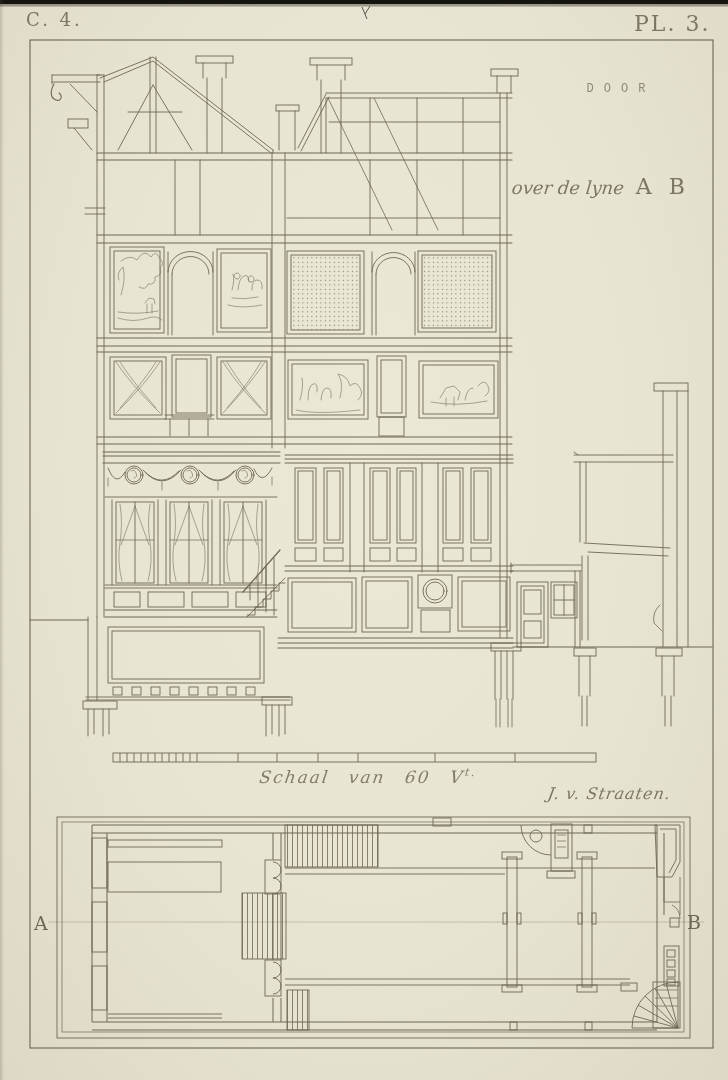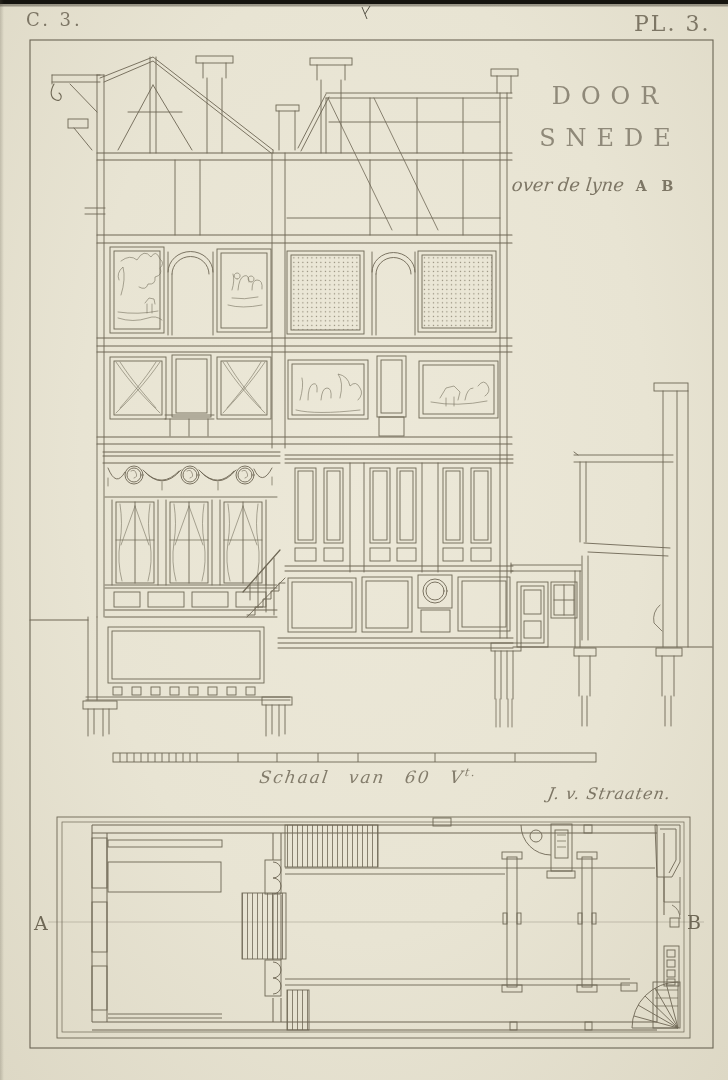--- a/index.html
+++ b/index.html
@@ -6,28 +6,28 @@
     background:#e8e4d3;font-family:"DejaVu Serif", serif;}
   .sheet{position:absolute;left:0;top:0;width:728px;height:1080px;
     background:radial-gradient(ellipse at 50% 42%, #ece8d8 0%, #e8e4d3 55%, #ddd8c5 100%);}
   .top-edge{position:absolute;left:0;top:0;width:728px;height:7px;
     background:linear-gradient(#15140f 0 4px, rgba(60,56,45,.45) 4px 6px, rgba(60,56,45,0));}
   .left-edge{position:absolute;left:0;top:0;width:4px;height:1080px;
     background:linear-gradient(90deg, rgba(90,85,70,.25), rgba(90,85,70,0));}
   .label{position:absolute;color:#7d7665;}
   .series{left:26px;top:9px;font-size:18px;letter-spacing:3px;}
   .plate{left:634px;top:11px;font-size:22px;letter-spacing:2px;}
-  .title-l1,.title-l2{position:absolute;left:516px;width:178px;text-align:center;
-    color:#8f8979;font-size:24px;letter-spacing:10px;text-indent:10px;}
+  .title-l1,.title-l2{position:absolute;left:527px;width:178px;text-align:center;
+    color:#8f8979;font-size:12px;letter-spacing:10px;text-indent:10px;font-family:Liberation Mono, monospace;}
   .title-l1{top:82px;}
   .title-l2{top:124px;}
   .subtitle{position:absolute;left:512px;top:174px;width:196px;text-align:left;
     color:#7d7665;font-size:18px;white-space:nowrap;}
   .subtitle .script{font-style:italic;transform:skewX(-6deg);display:inline-block;}
-  .subtitle .points{font-size:14px;letter-spacing:5px;margin-left:6px;font-weight:bold;}
+  .subtitle .points{font-size:22px;letter-spacing:5px;margin-left:6px;}
   .scale-caption{position:absolute;left:228px;top:766px;width:280px;text-align:center;
     font-style:italic;color:#837c6b;font-size:17px;letter-spacing:2px;word-spacing:12px;
     transform:skewX(-8deg);}
   .scale-caption sup{font-size:11px;}
   .signature{position:absolute;left:548px;top:784px;font-style:italic;color:#7d7665;
     font-size:16px;letter-spacing:1px;transform:skewX(-10deg);}
   .plan-label{position:absolute;color:#6e6755;font-size:19px;}
   .plan-a{left:34px;top:912px;}
   .plan-b{left:687px;top:911px;}
   svg{position:absolute;left:0;top:0;}
@@ -416,25 +416,24 @@
       <g>
         <path d="M632,1028 A46,46 0 0 1 678,982"></path>
         <path d="M678,1028 L632,1028 M678,1028 L634,1016 M678,1028 L638,1005 M678,1028 L645,996 M678,1028 L655,988 M678,1028 L666,983 M678,1028 L678,982"></path>
         <rect x="653" y="982" width="27" height="46"></rect>
         <path d="M655,990 h23 m-23,8 h23 m-23,8 h23" stroke-width="0.7"></path>
         <rect x="621" y="983" width="16" height="8"></rect>
       </g>
     </g>
   </svg>
 
-  <div class="label series">C. 3.</div>
+  <div class="label series">C. 4.</div>
   <div class="label plate">PL. 3.</div>
 
   <div class="title-l1">DOOR</div>
-  <div class="title-l2">SNEDE</div>
   <div class="subtitle">
     <span class="script">over de lyne</span>
     <span class="points">A B</span>
   </div>
 
   <div class="scale-caption">
     <span>Schaal van 60 V</span><sup>t.</sup>
   </div>
   <div class="signature">J. v. Straaten.</div>
 

